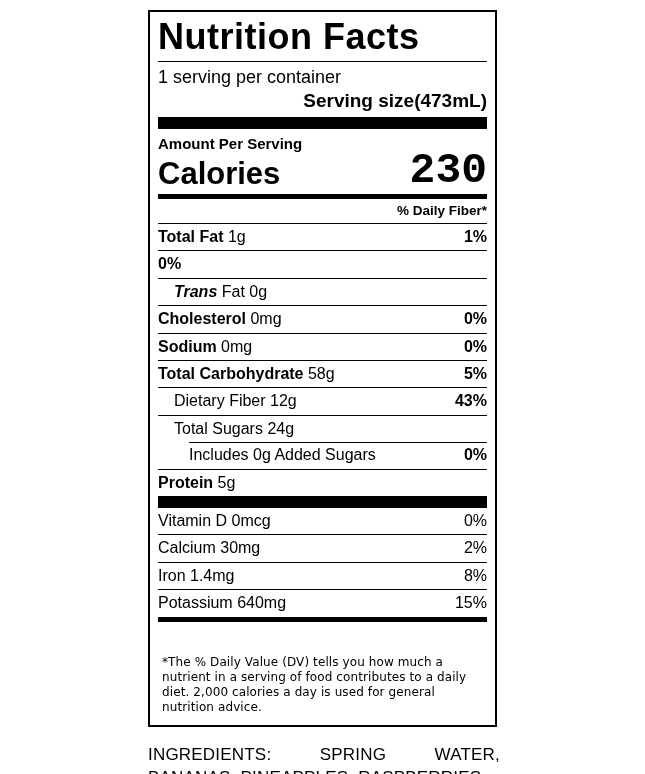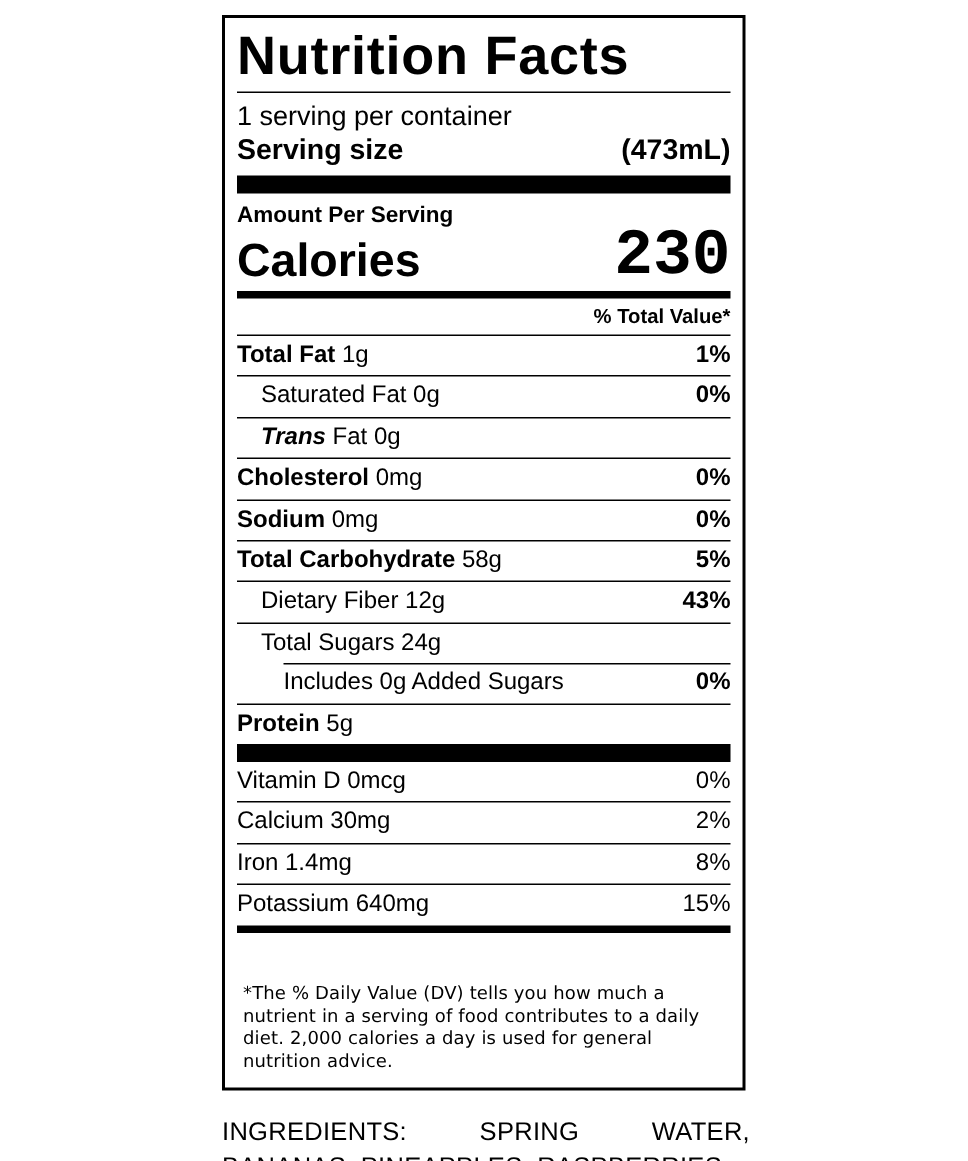--- a/index.html
+++ b/index.html
@@ -33,21 +33,21 @@
     border-bottom: 1px solid #000;
     white-space: nowrap;
   }
   .serving-line {
     font-size: 18px;
     padding-top: 5px;
     line-height: 1.15;
   }
   .serving-size-row {
     display: flex;
-    justify-content: space-between;
+    justify-content: flex-end;
     align-items: baseline;
     font-size: 19px;
     font-weight: bold;
     padding: 2px 0 6px 0;
     line-height: 1.15;
   }
   .bar-thick { height: 12px; background: #000; }
   .bar-medium { height: 5px; background: #000; }
 
   .amount-per-serving {
@@ -138,30 +138,29 @@
 
     <div class="amount-per-serving">Amount Per Serving</div>
 
     <div class="calories-row">
       <span class="calories-label">Calories</span>
       <span class="calories-value">230</span>
     </div>
 
     <div class="bar-medium"></div>
 
-    <div class="dv-header">% Total Value*</div>
+    <div class="dv-header">% Daily Fiber*</div>
 
     <div class="rows" id="nutrient-rows">
   <div class="nutrient-row">
     <span class="n-text"><span class="n-name bold">Total Fat</span><span class="n-rest">&nbsp;1g</span></span>
     <span class="n-dv bold">1%</span>
   </div>
 
   <div class="nutrient-row">
-    <span class="n-text indent-1"><span class="n-name">Saturated Fat</span><span class="n-rest">&nbsp;0g</span></span>
     <span class="n-dv bold">0%</span>
   </div>
 
   <div class="nutrient-row">
     <span class="n-text indent-1"><span class="n-name italic">Trans</span><span class="n-rest">&nbsp;Fat 0g</span></span>
     <span class="n-dv"></span>
   </div>
 
   <div class="nutrient-row">
     <span class="n-text"><span class="n-name bold">Cholesterol</span><span class="n-rest">&nbsp;0mg</span></span>

